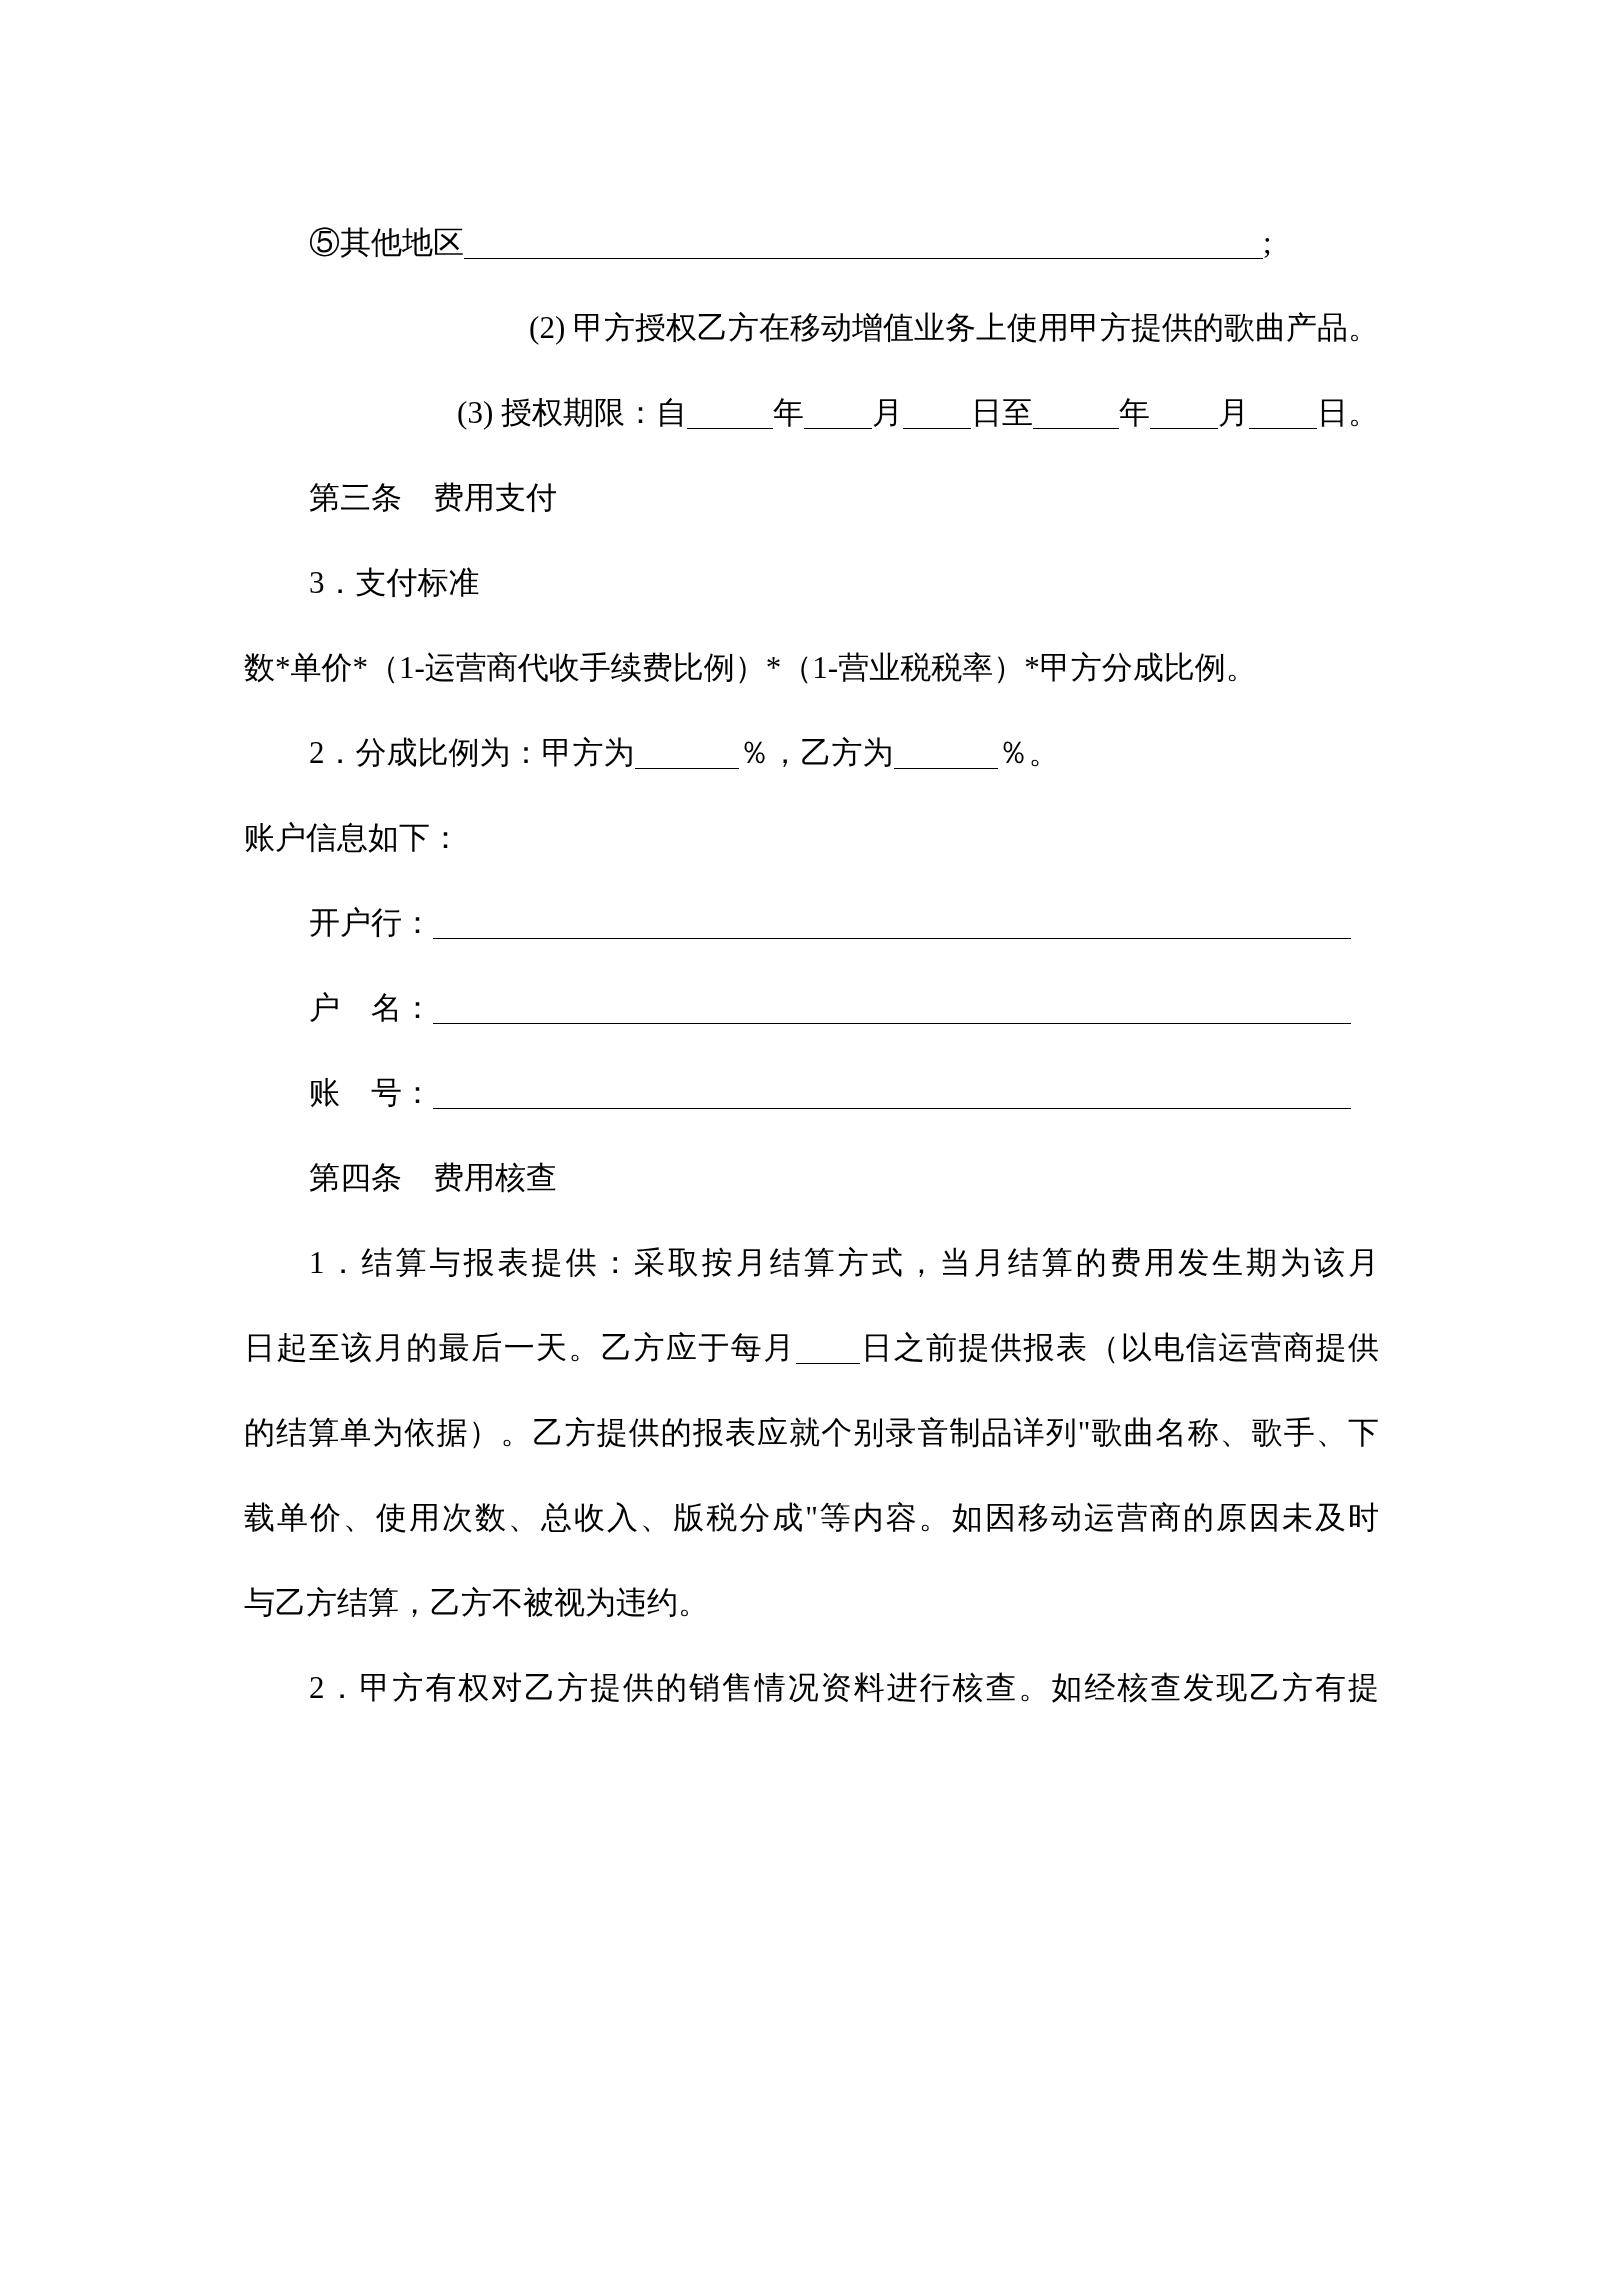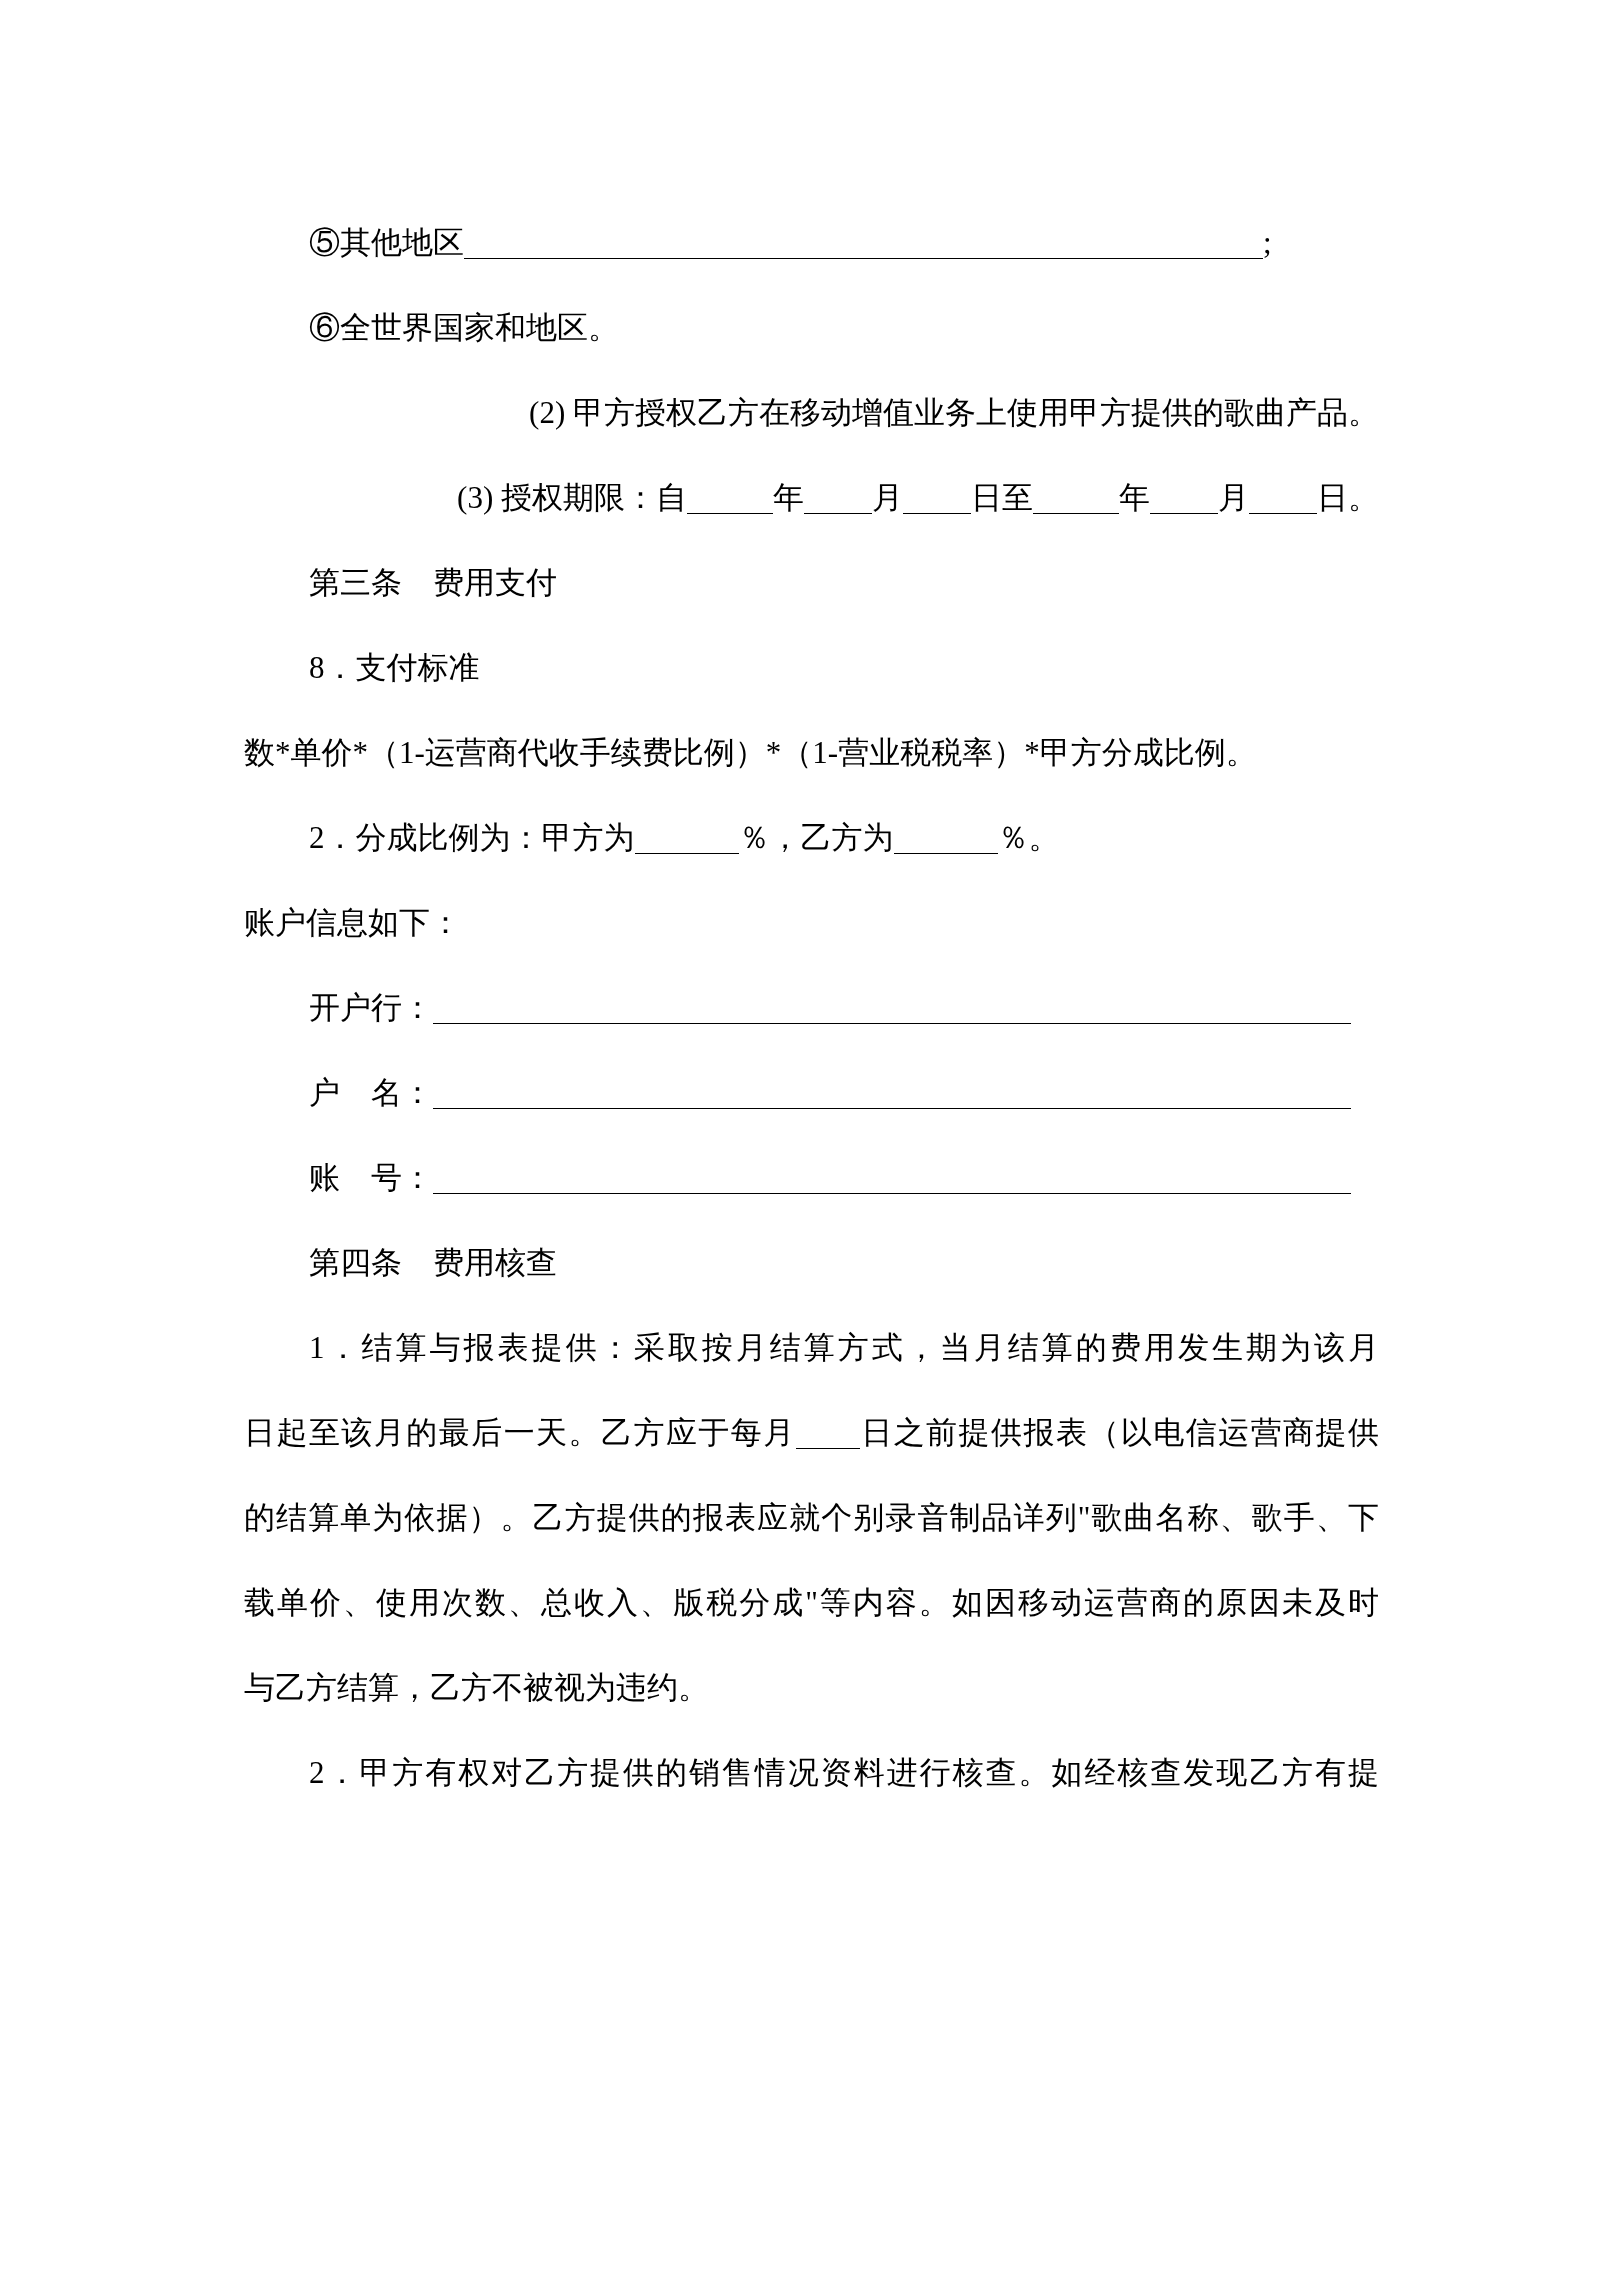--- a/index.html
+++ b/index.html
@@ -35,29 +35,28 @@
   }
 </style>
 </head>
 <body>
 
 <div class="page">
   <div class="content">
 
     <p class="ln ind2"><span>⑤其他地区</span><span class="b" style="width:799px"></span><span>;</span></p>
 
-    <p class="ln ind2">⑥全世界国家和地区。</p>
 
     <p class="ln ind15">(2) 甲方授权乙方在移动增值业务上使用甲方提供的歌曲产品。</p>
 
     <p class="ln ind15 bold"><span>(3) 授权期限：自</span><span class="b" style="width:86px"></span><span>年</span><span class="b" style="width:68px"></span><span>月</span><span class="b" style="width:68px"></span><span>日至</span><span class="b" style="width:86px"></span><span>年</span><span class="b" style="width:68px"></span><span>月</span><span class="b" style="width:68px"></span><span>日。</span></p>
 
     <p class="ln ind2 bold">第三条　费用支付</p>
 
-    <p class="ln ind2">8．支付标准</p>
+    <p class="ln ind2">3．支付标准</p>
 
 
     <p class="ln">数*单价*（1-运营商代收手续费比例）*（1-营业税税率）*甲方分成比例。</p>
 
     <p class="ln ind2"><span>2．分成比例为：甲方为</span><span class="b" style="width:104px"></span><span>％，乙方为</span><span class="b" style="width:104px"></span><span>％。</span></p>
 
 
     <p class="ln bold">账户信息如下：</p>
 
     <p class="ln ind2"><span>开户行：</span><span class="b" style="width:918px"></span></p>

